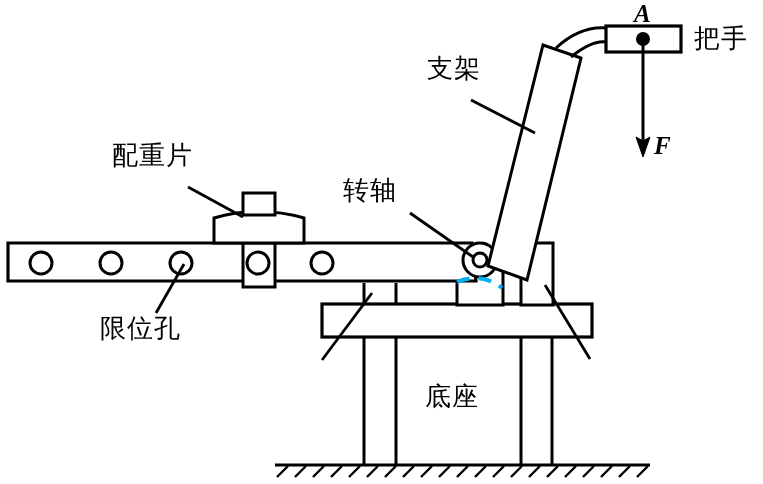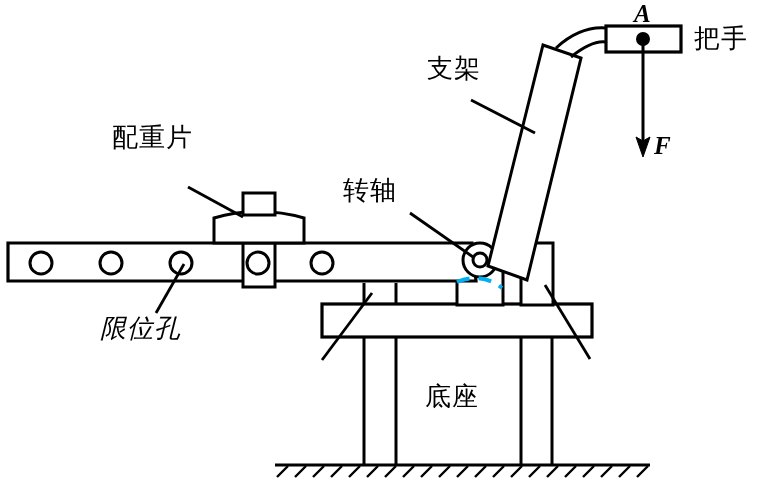--- a/index.html
+++ b/index.html
@@ -137,23 +137,23 @@
       <line x1="188" y1="187" x2="243" y2="217"></line>
       <line x1="156" y1="313" x2="184" y2="264"></line>
       <line x1="410" y1="213" x2="473" y2="257"></line>
       <line x1="471" y1="100" x2="535" y2="133"></line>
       <line x1="322" y1="360" x2="372" y2="293"></line>
       <line x1="590" y1="359" x2="545" y2="285"></line>
     </g>
 
   </svg>
 
-  <div class="cn-label" style="left:112px; top:124px;text-align:center;">配重片</div>
+  <div class="cn-label" style="left:112px; top:142px;text-align:center;">配重片</div>
 
-  <div class="cn-label" style="left:100px; top:315px;font-style:italic;">限位孔</div>
+  <div class="cn-label" style="left:100px; top:315px;">限位孔</div>
 
   <div class="cn-label" style="left:343px; top:177px;">转轴</div>
 
   <div class="cn-label" style="left:427px; top:55px;">支架</div>
 
   <div class="cn-label" style="left:694px; top:25px;">把手</div>
 
 
   <div class="cn-label" style="left:425px; top:352px;margin-top:31px;">底座</div>
 

